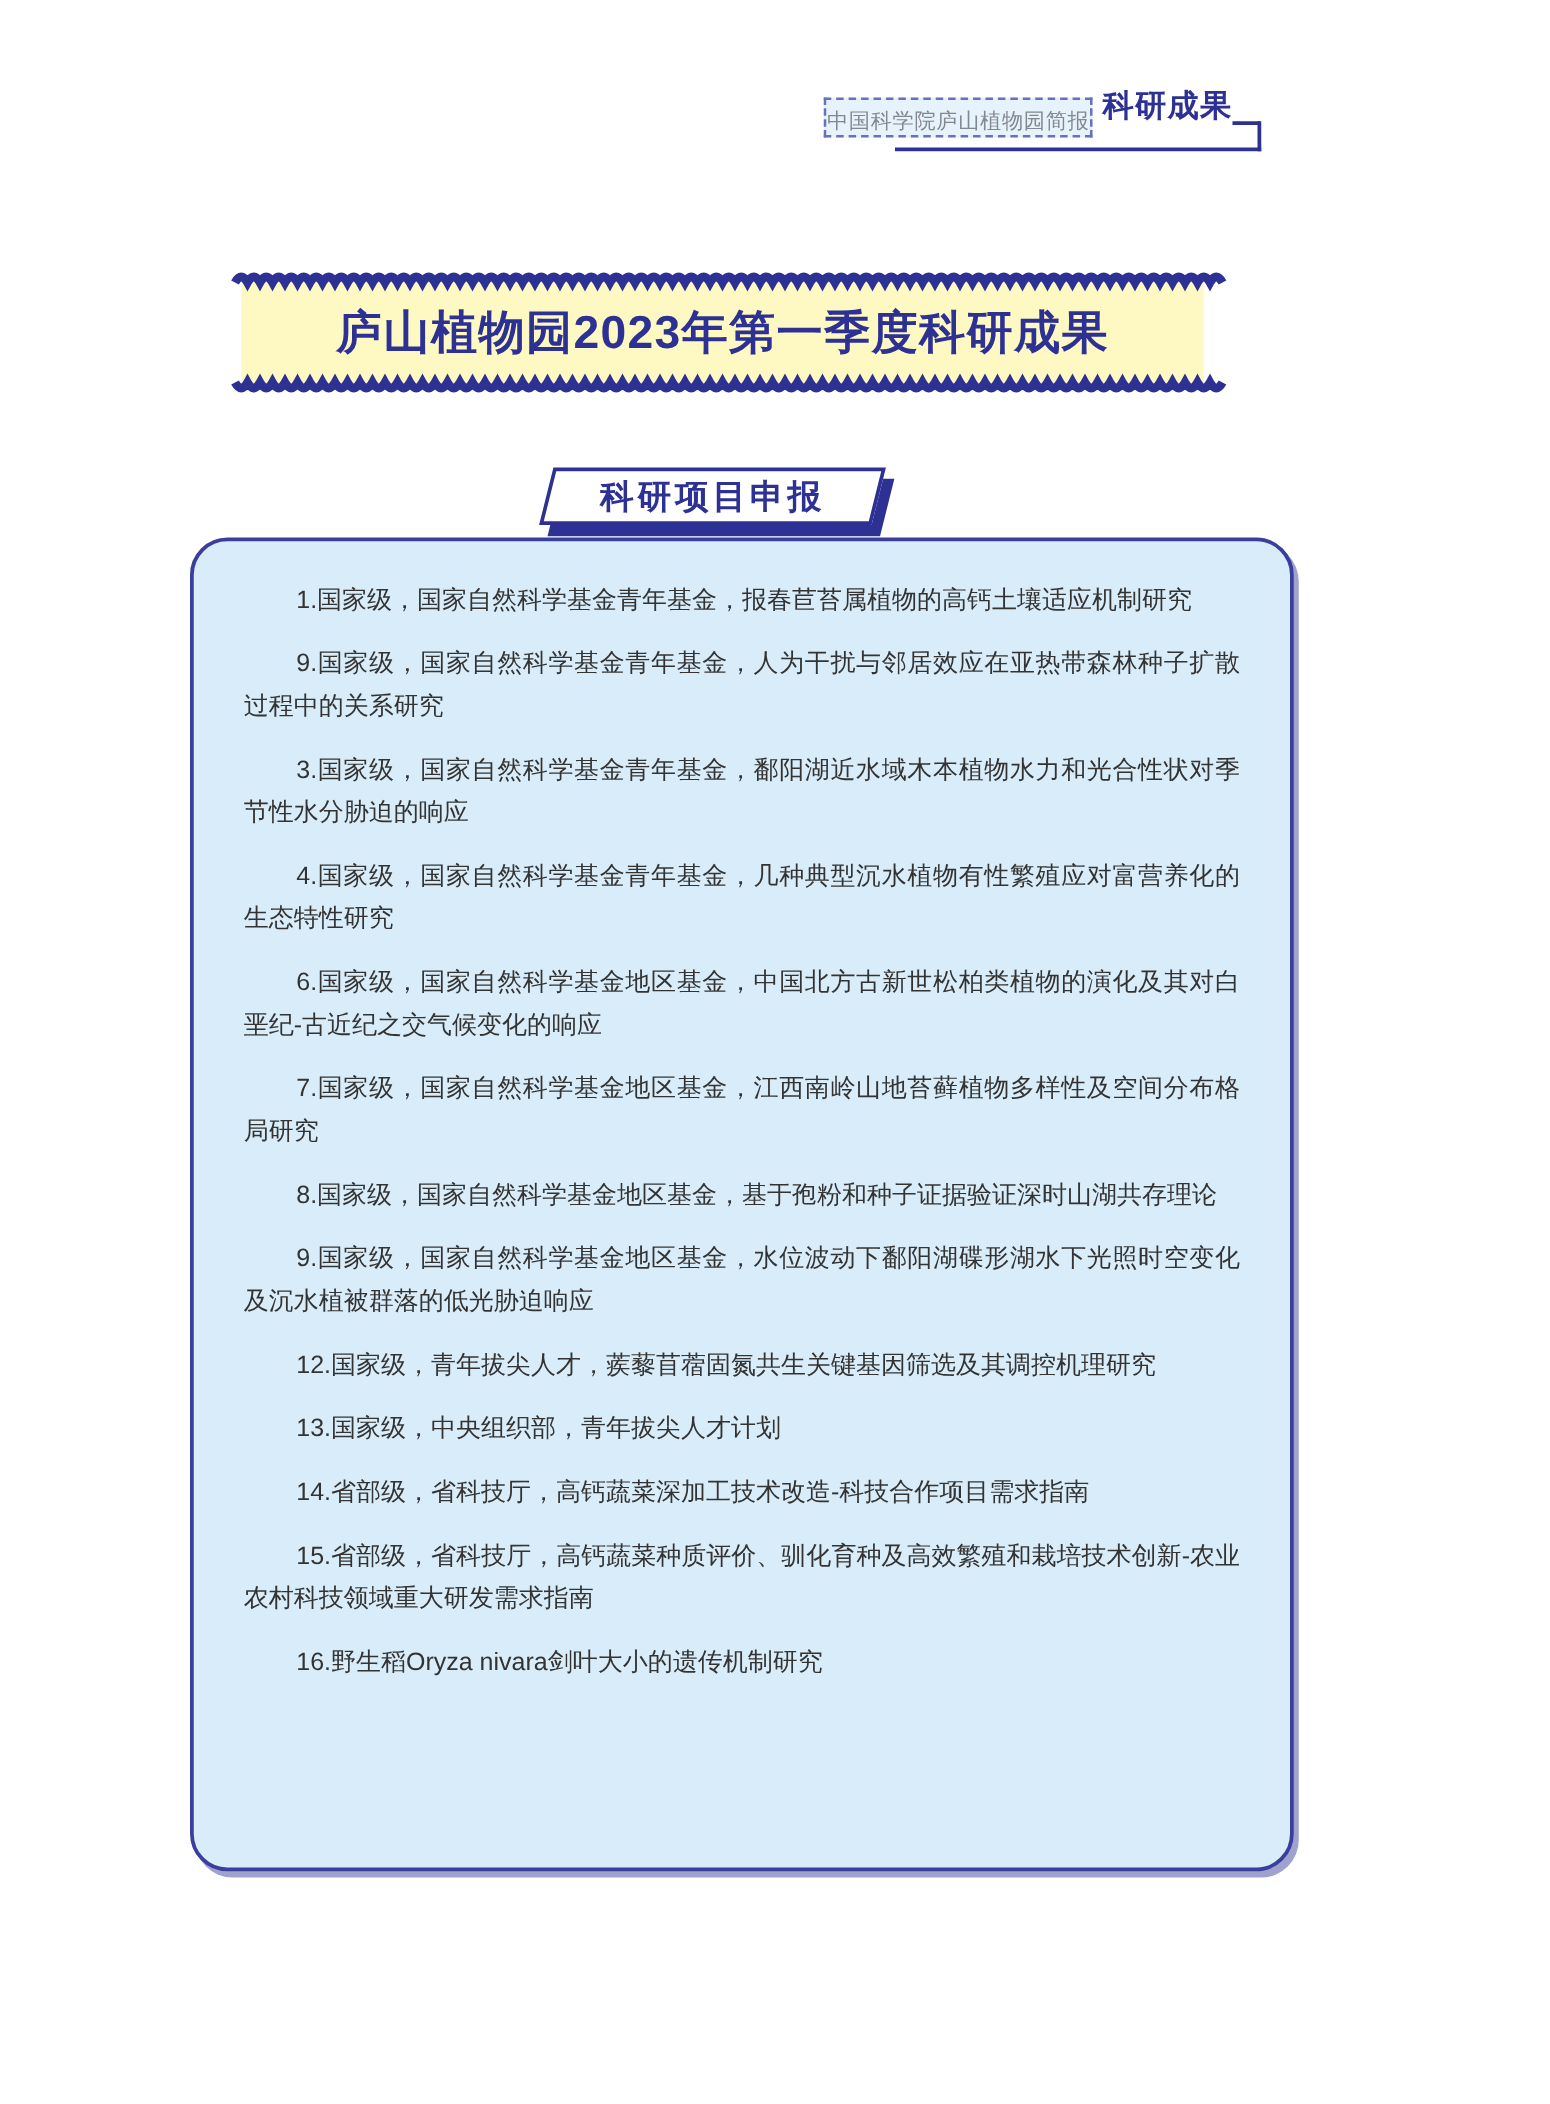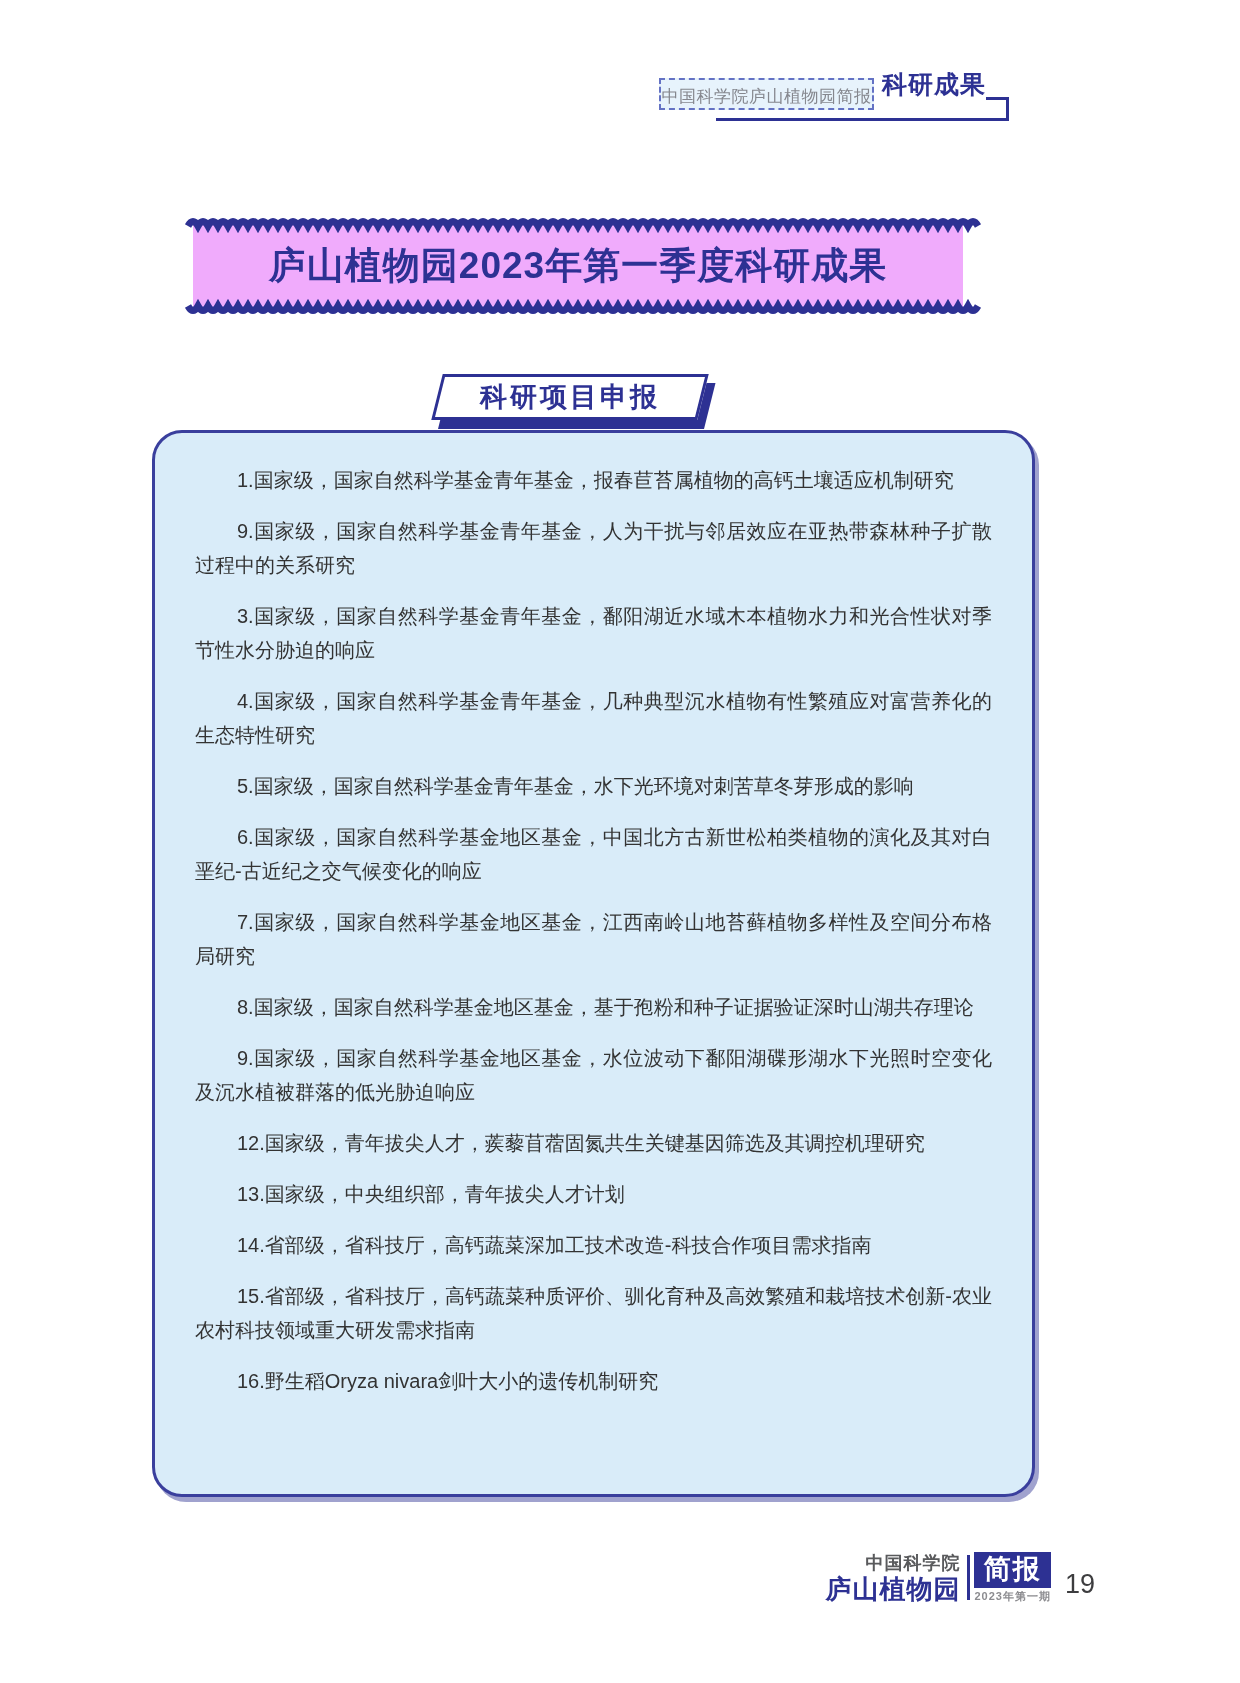--- a/index.html
+++ b/index.html
@@ -21,21 +21,21 @@
   }
   .step-line-corner{
     position:absolute;left:716px;top:97px;width:290px;height:21px;
     border-right:3px solid #2d3193;border-bottom:3px solid #2d3193;
   }
   .step-line-top{
     position:absolute;left:986px;top:97px;width:22px;height:0;border-top:3px solid #2d3193;
   }
 
   
-  .banner{position:absolute;left:193px;top:222px;width:770px;height:88px;background:#f0abfc;}
+  .banner{position:absolute;left:193px;top:222px;width:770px;height:88px;background:#fef9c3;}
   .banner .wave{position:absolute;left:0;width:770px;height:18px;overflow:visible;}
   .banner .wave.top{top:-9px;}
   .banner .wave.bottom{bottom:-9px;transform:scaleY(-1);}
   .banner-title{
     position:absolute;left:0;right:0;top:0;bottom:0;display:flex;align-items:center;justify-content:center;
     font-size:37px;font-weight:bold;color:#2d3193;letter-spacing:1px;white-space:nowrap;
   }
 
   
   .tab{
@@ -99,39 +99,26 @@
   <div class="tab">
     <span class="tab-label">科研项目申报</span>
   </div>
 
   <div class="panel">
     <div class="panel-inner">
       <p class="item">1.国家级，国家自然科学基金青年基金，报春苣苔属植物的高钙土壤适应机制研究</p>
       <p class="item">9.国家级，国家自然科学基金青年基金，人为干扰与邻居效应在亚热带森林种子扩散过程中的关系研究</p>
       <p class="item">3.国家级，国家自然科学基金青年基金，鄱阳湖近水域木本植物水力和光合性状对季节性水分胁迫的响应</p>
       <p class="item">4.国家级，国家自然科学基金青年基金，几种典型沉水植物有性繁殖应对富营养化的生态特性研究</p>
-      <p class="item">5.国家级，国家自然科学基金青年基金，水下光环境对刺苦草冬芽形成的影响</p>
       <p class="item">6.国家级，国家自然科学基金地区基金，中国北方古新世松柏类植物的演化及其对白垩纪-古近纪之交气候变化的响应</p>
       <p class="item">7.国家级，国家自然科学基金地区基金，江西南岭山地苔藓植物多样性及空间分布格局研究</p>
       <p class="item">8.国家级，国家自然科学基金地区基金，基于孢粉和种子证据验证深时山湖共存理论</p>
       <p class="item">9.国家级，国家自然科学基金地区基金，水位波动下鄱阳湖碟形湖水下光照时空变化及沉水植被群落的低光胁迫响应</p>
       <p class="item">12.国家级，青年拔尖人才，蒺藜苜蓿固氮共生关键基因筛选及其调控机理研究</p>
       <p class="item">13.国家级，中央组织部，青年拔尖人才计划</p>
       <p class="item">14.省部级，省科技厅，高钙蔬菜深加工技术改造-科技合作项目需求指南</p>
       <p class="item">15.省部级，省科技厅，高钙蔬菜种质评价、驯化育种及高效繁殖和栽培技术创新-农业农村科技领域重大研发需求指南</p>
       <p class="item">16.野生稻Oryza nivara剑叶大小的遗传机制研究</p>
     </div>
   </div>
 
-  <div class="footer">
-    <div class="org">
-      <div class="org-line1">中国科学院</div>
-      <div class="org-line2">庐山植物园</div>
-    </div>
-    <div class="footer-divider"></div>
-    <div class="bulletin">
-      <div class="bulletin-box">简报</div>
-      <div class="issue">2023年第一期</div>
-    </div>
-    <div class="pagenum">19</div>
-  </div>
 
 </div>
 
 </body></html>

